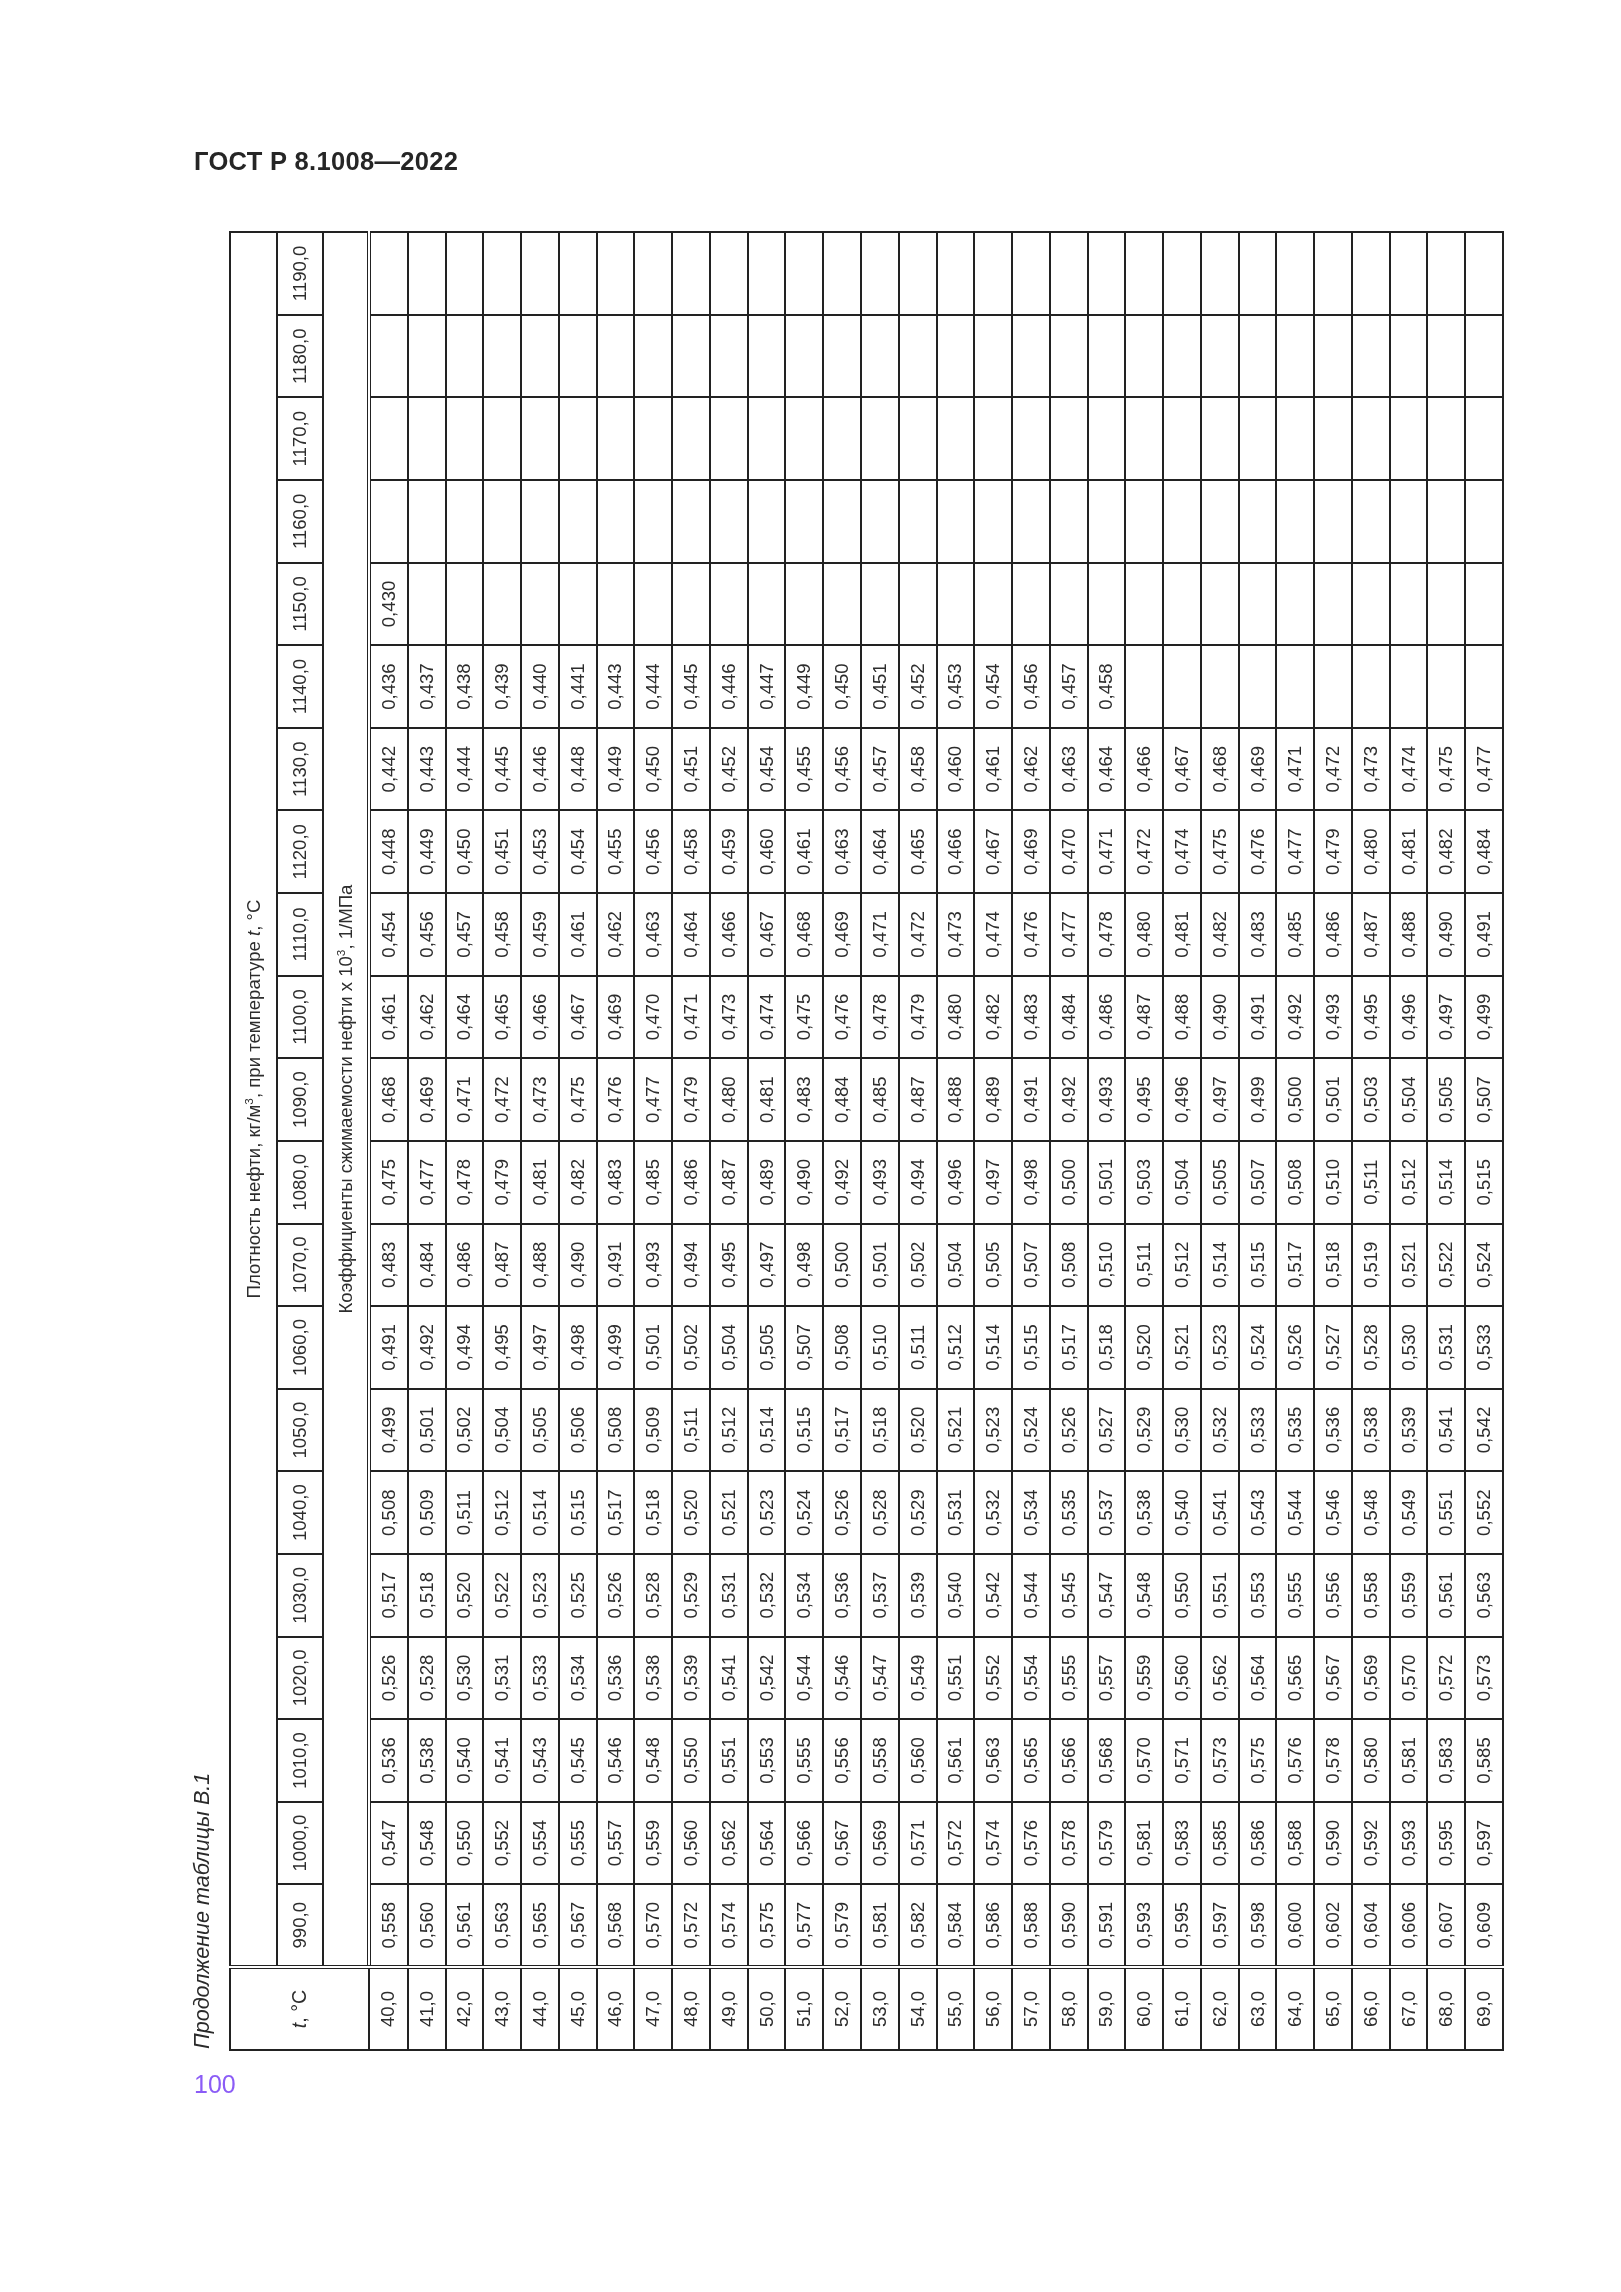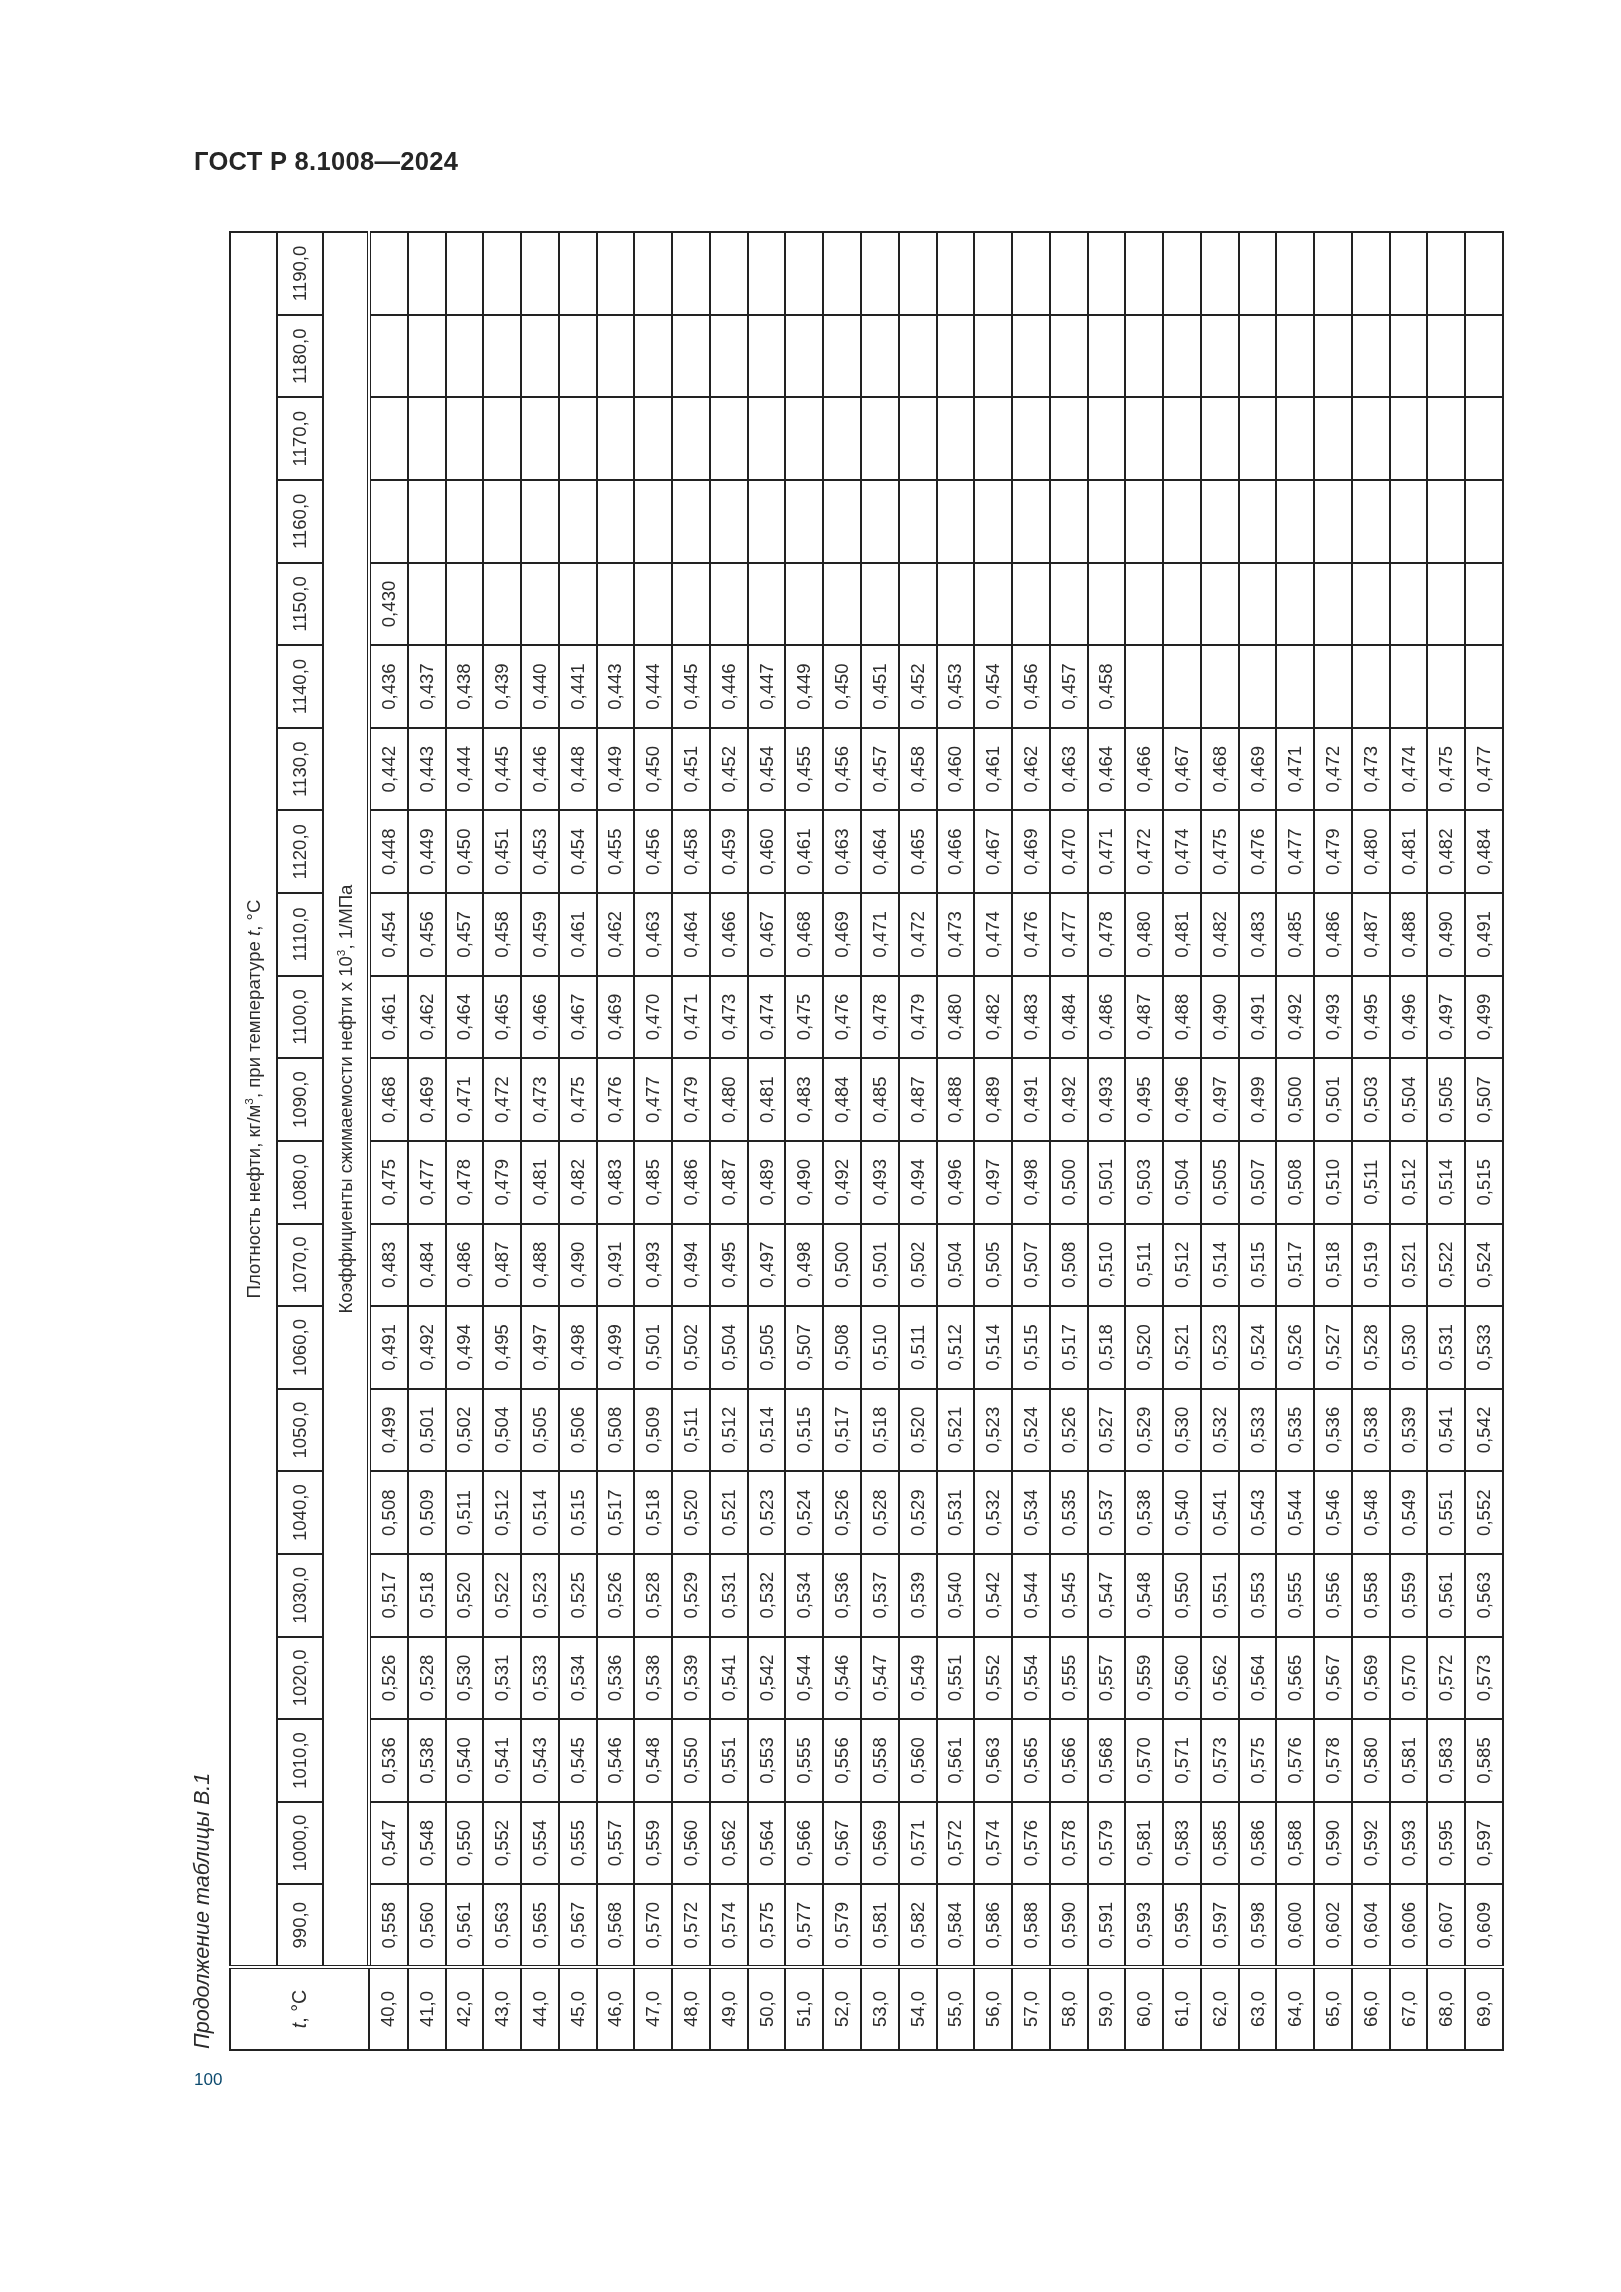--- a/index.html
+++ b/index.html
@@ -2,41 +2,41 @@
 <html><head>
 <meta charset="utf-8">
 <style>
   html, body { margin: 0; padding: 0; background: #ffffff; }
   body { width: 1621px; height: 2293px; position: relative; overflow: hidden;
          font-family: "Liberation Sans", "DejaVu Sans", sans-serif; color: #2a2a2a; }
   .doc-header { position: absolute; left: 194px; top: 147px; font-size: 25.5px; font-weight: bold;
                 color: #262626; letter-spacing: 0.3px; }
   .caption { position: absolute; left: 189px; top: 2049px; transform-origin: 0 0; transform: rotate(-90deg);
              font-size: 21.6px; font-style: italic; color: #2a2a2a; white-space: nowrap; }
-  .page-number { position: absolute; left: 194px; top: 2070px; font-size: 17px; color: #0c4a6e; }
+  .page-number { position: absolute; left: 194px; top: 2070px; font-size: 25px; color: #8b5cf6; }
   .table-holder { position: absolute; left: 229px; top: 231px; width: 1275px; height: 1820px; }
   .rot { position: absolute; left: 0; top: 0; width: 1820px; height: 1275px;
          transform-origin: 0 0; transform: translateY(1820px) rotate(-90deg); }
   table.data { border-collapse: collapse; width: 1820px; height: 1275px; table-layout: fixed; }
   table.data td, table.data th { border: 2px solid #222; padding: 0; text-align: center;
          font-weight: normal; font-size: 18.6px; color: #2d2d2d; white-space: nowrap; overflow: hidden; }
   table.data col.tcol { width: 83px; }
   table.data tr.h1 td { height: 45px; }
   table.data tr.h2 td { height: 44px; }
   table.data tr.h3 td { height: 43px; border-bottom: 4.9px double #222; }
   table.data tr.drow td { height: 35px; }
   table.data td.tlabel { border-right: 4.9px double #222; font-size: 19.6px; }
   table.data td.tval { border-right: 4.9px double #222; }
   .ital { font-style: italic; }
   sup { font-size: 11.8px; vertical-align: super; line-height: 0; }
 </style>
 </head>
 <body>
 
-<div class="doc-header">ГОСТ Р 8.1008—2024</div>
+<div class="doc-header">ГОСТ Р 8.1008—2022</div>
 
 <div class="caption">Продолжение таблицы В.1</div>
 
 <div class="table-holder">
   <div class="rot">
     <table class="data">
       <colgroup id="colgroup">
           <col class="tcol">
           <col>
           <col>

